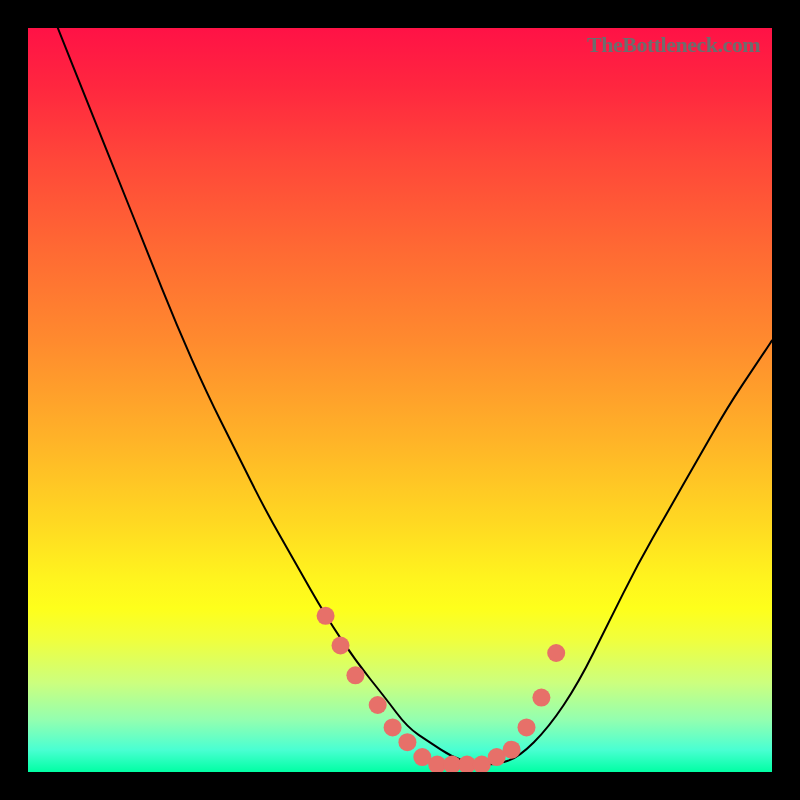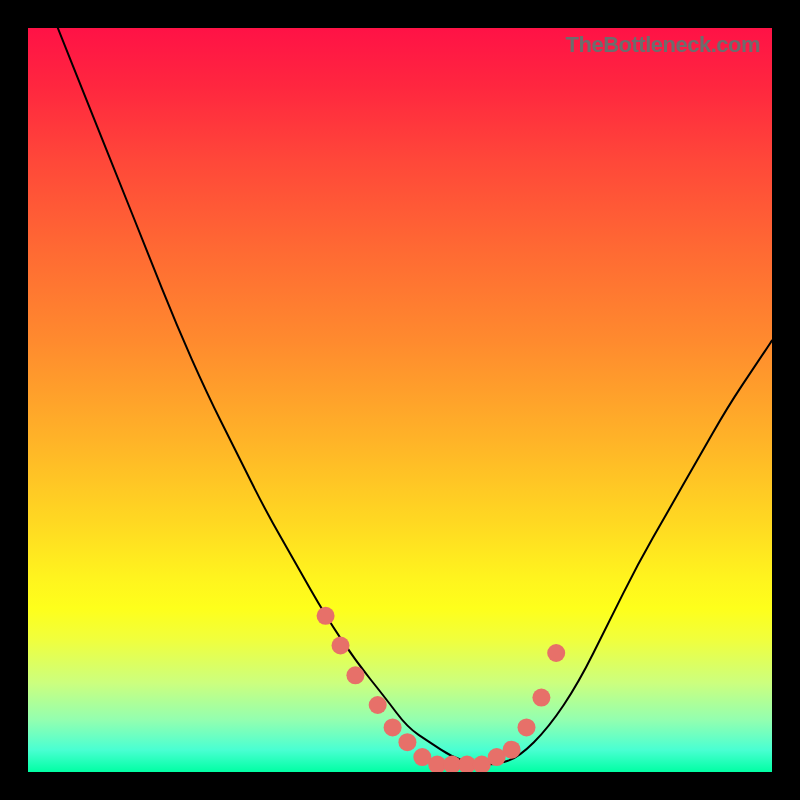--- a/index.html
+++ b/index.html
@@ -35,20 +35,21 @@
       #ffb228 55%,
       #ffd722 66%,
       #fff41e 74%,
       #feff1b 78%,
       #f1ff3b 82%,
       #ccff7e 88%,
       #93ffb0 93%,
       #4affd2 97%,
       #01ffa4 100%
     );
+    font-family: Liberation Serif, serif;
   }
 
   .watermark {
     position: absolute;
     right: 12px;
     top: 4px;
     font-size: 22px;
     font-weight: 600;
     color: #6d6d6d;
     letter-spacing: -0.5px;

